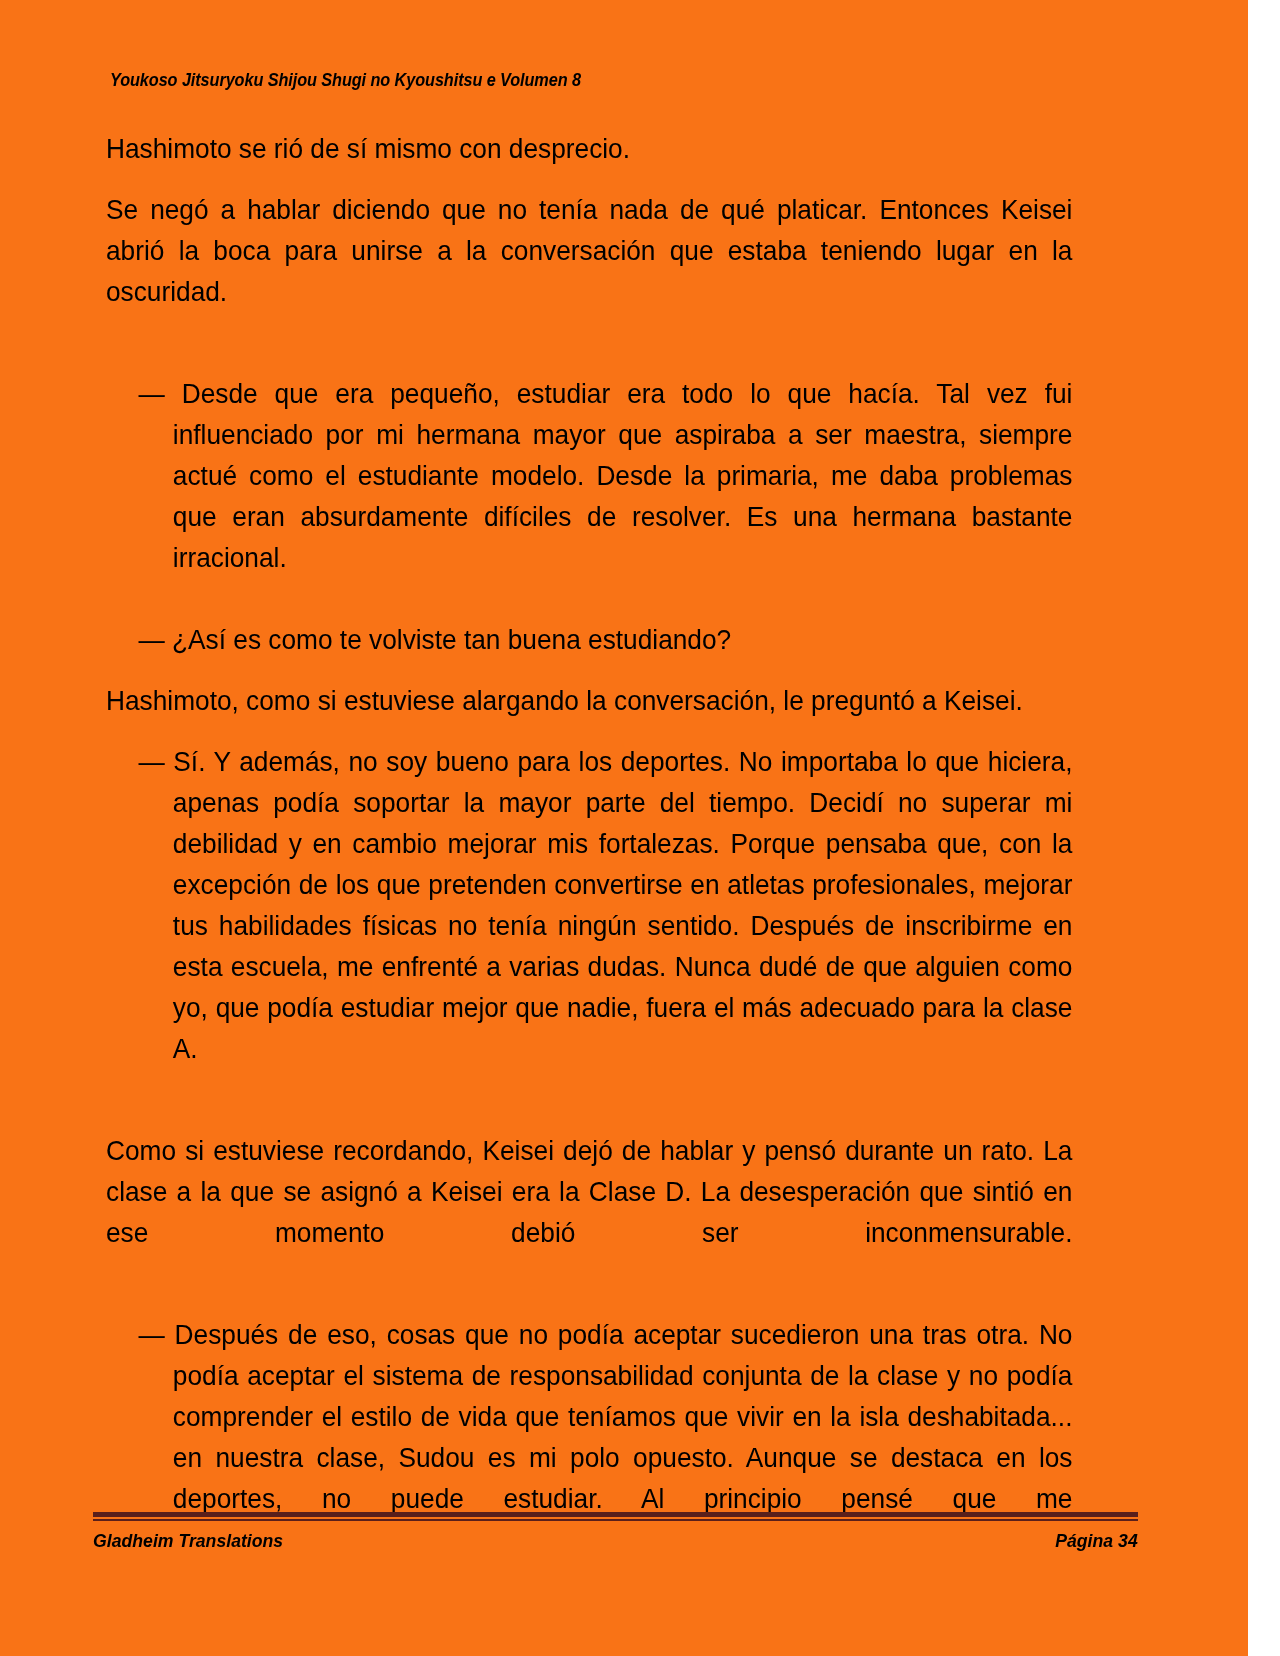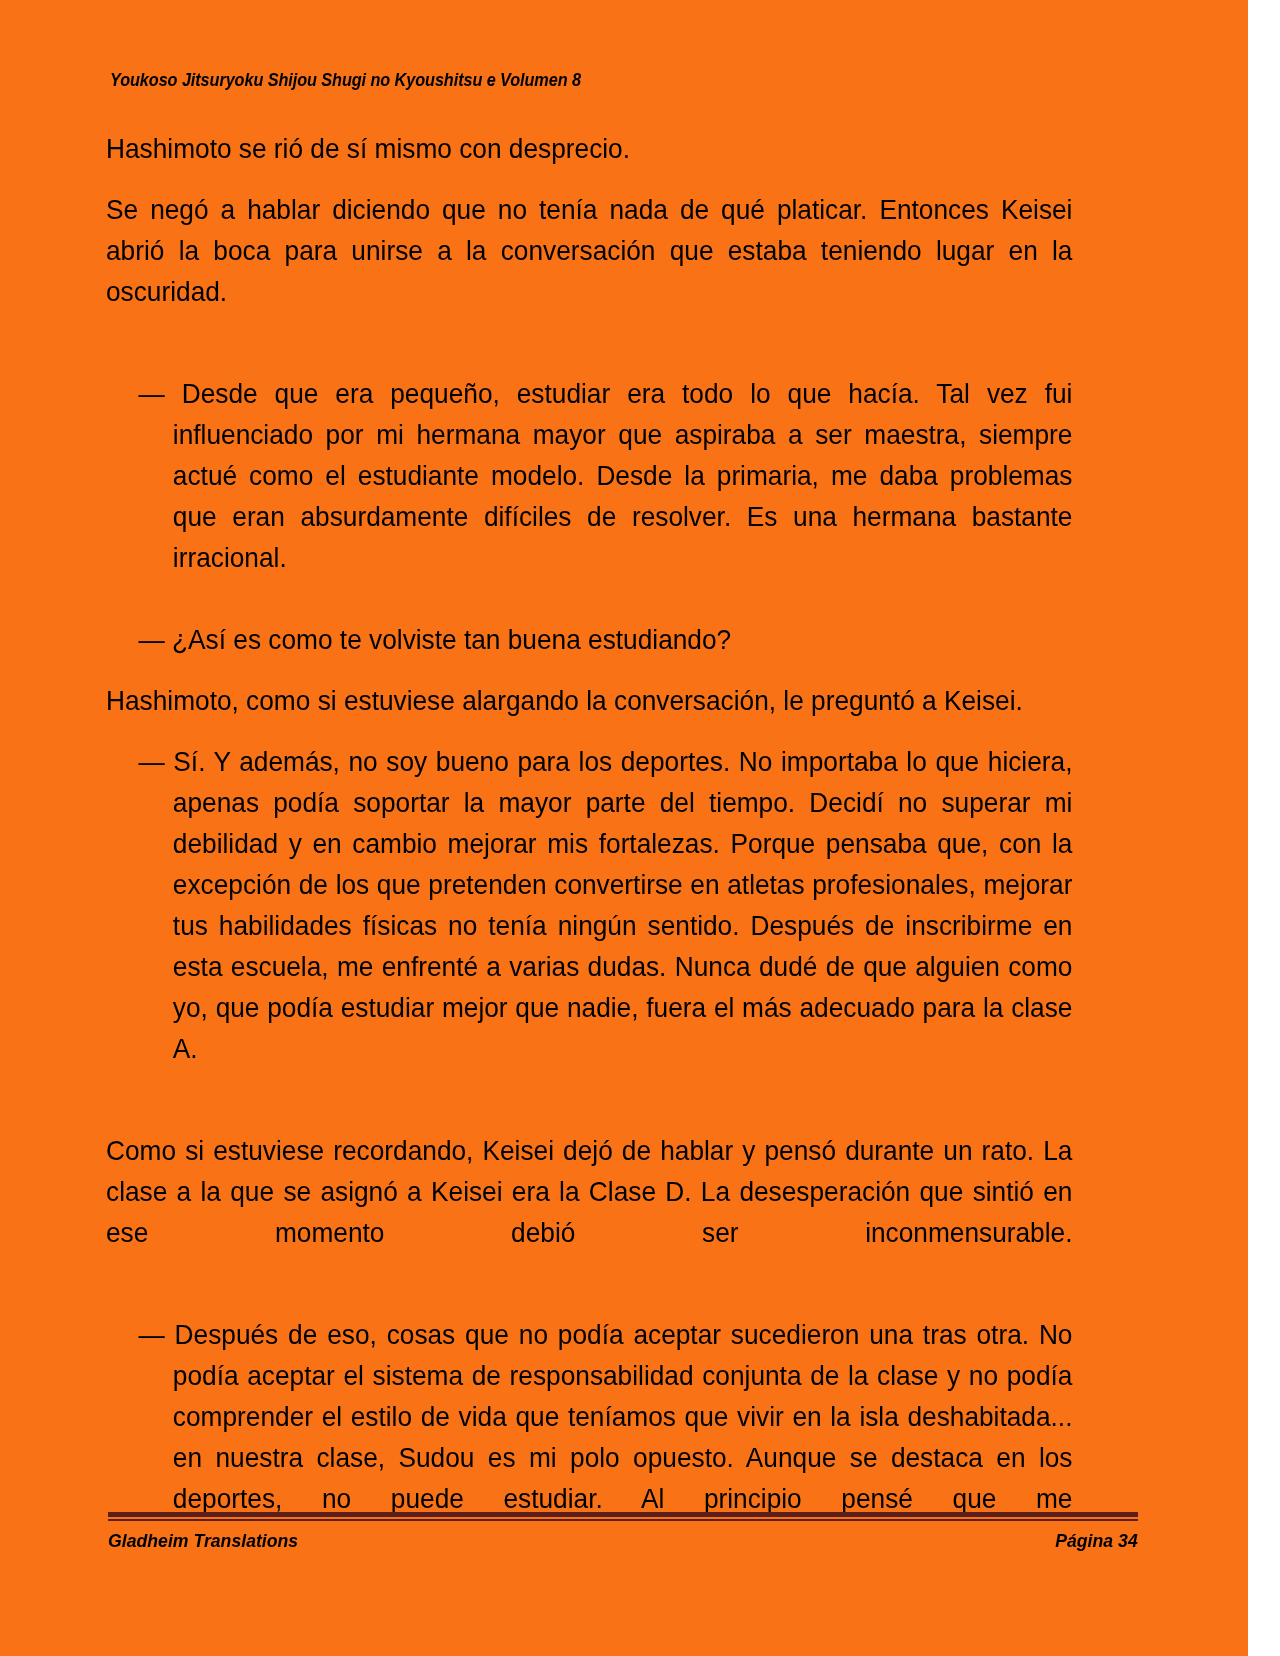--- a/index.html
+++ b/index.html
@@ -96,21 +96,21 @@
   }
 
   .para.noStretch::after,
   .dialogue.noStretch::after {
     content: none;
   }
 
   
   .page-footer {
     position: absolute;
-    left: 108px;
+    left: 93px;
     right: 110px;
     bottom: 84px;
     height: 60px;
   }
 
   .footer-rule {
     width: 100%;
     height: 9px;
     box-sizing: border-box;
     border-top: 5px solid #5a1f1b;

